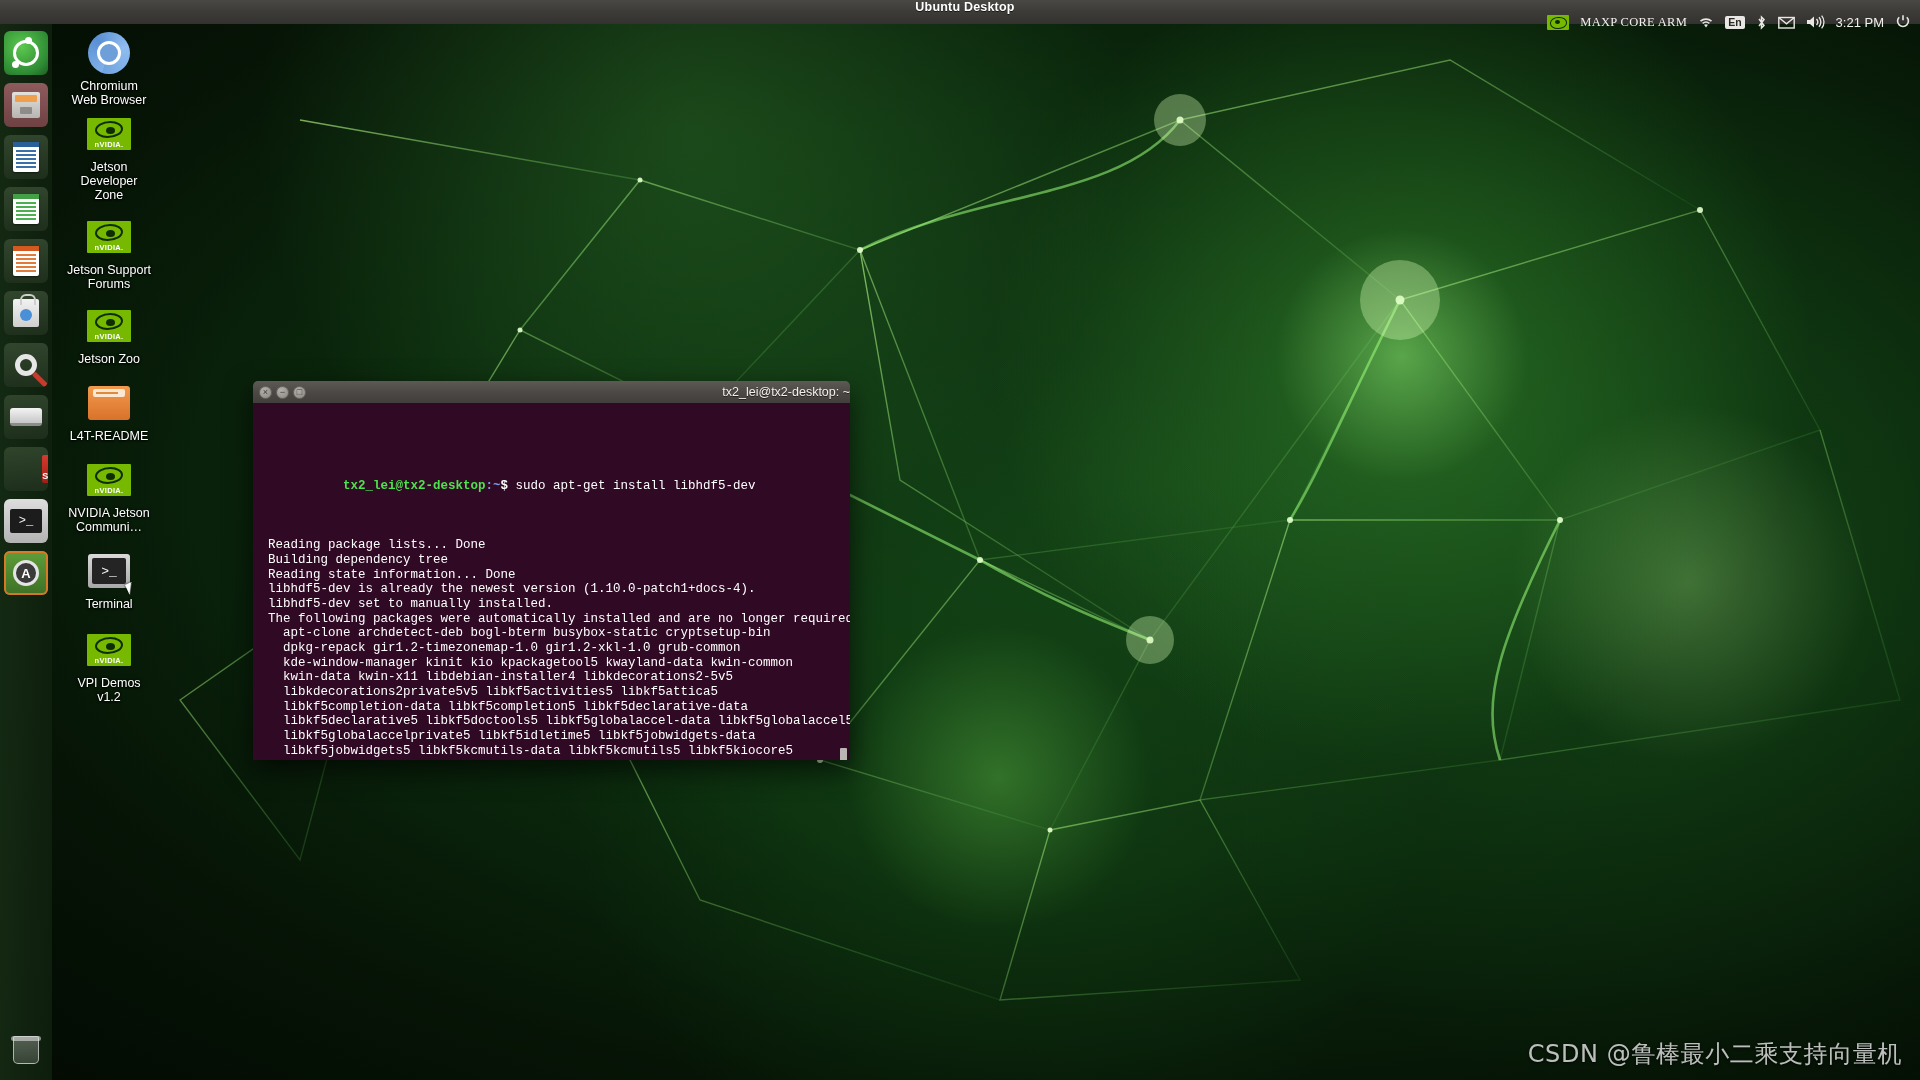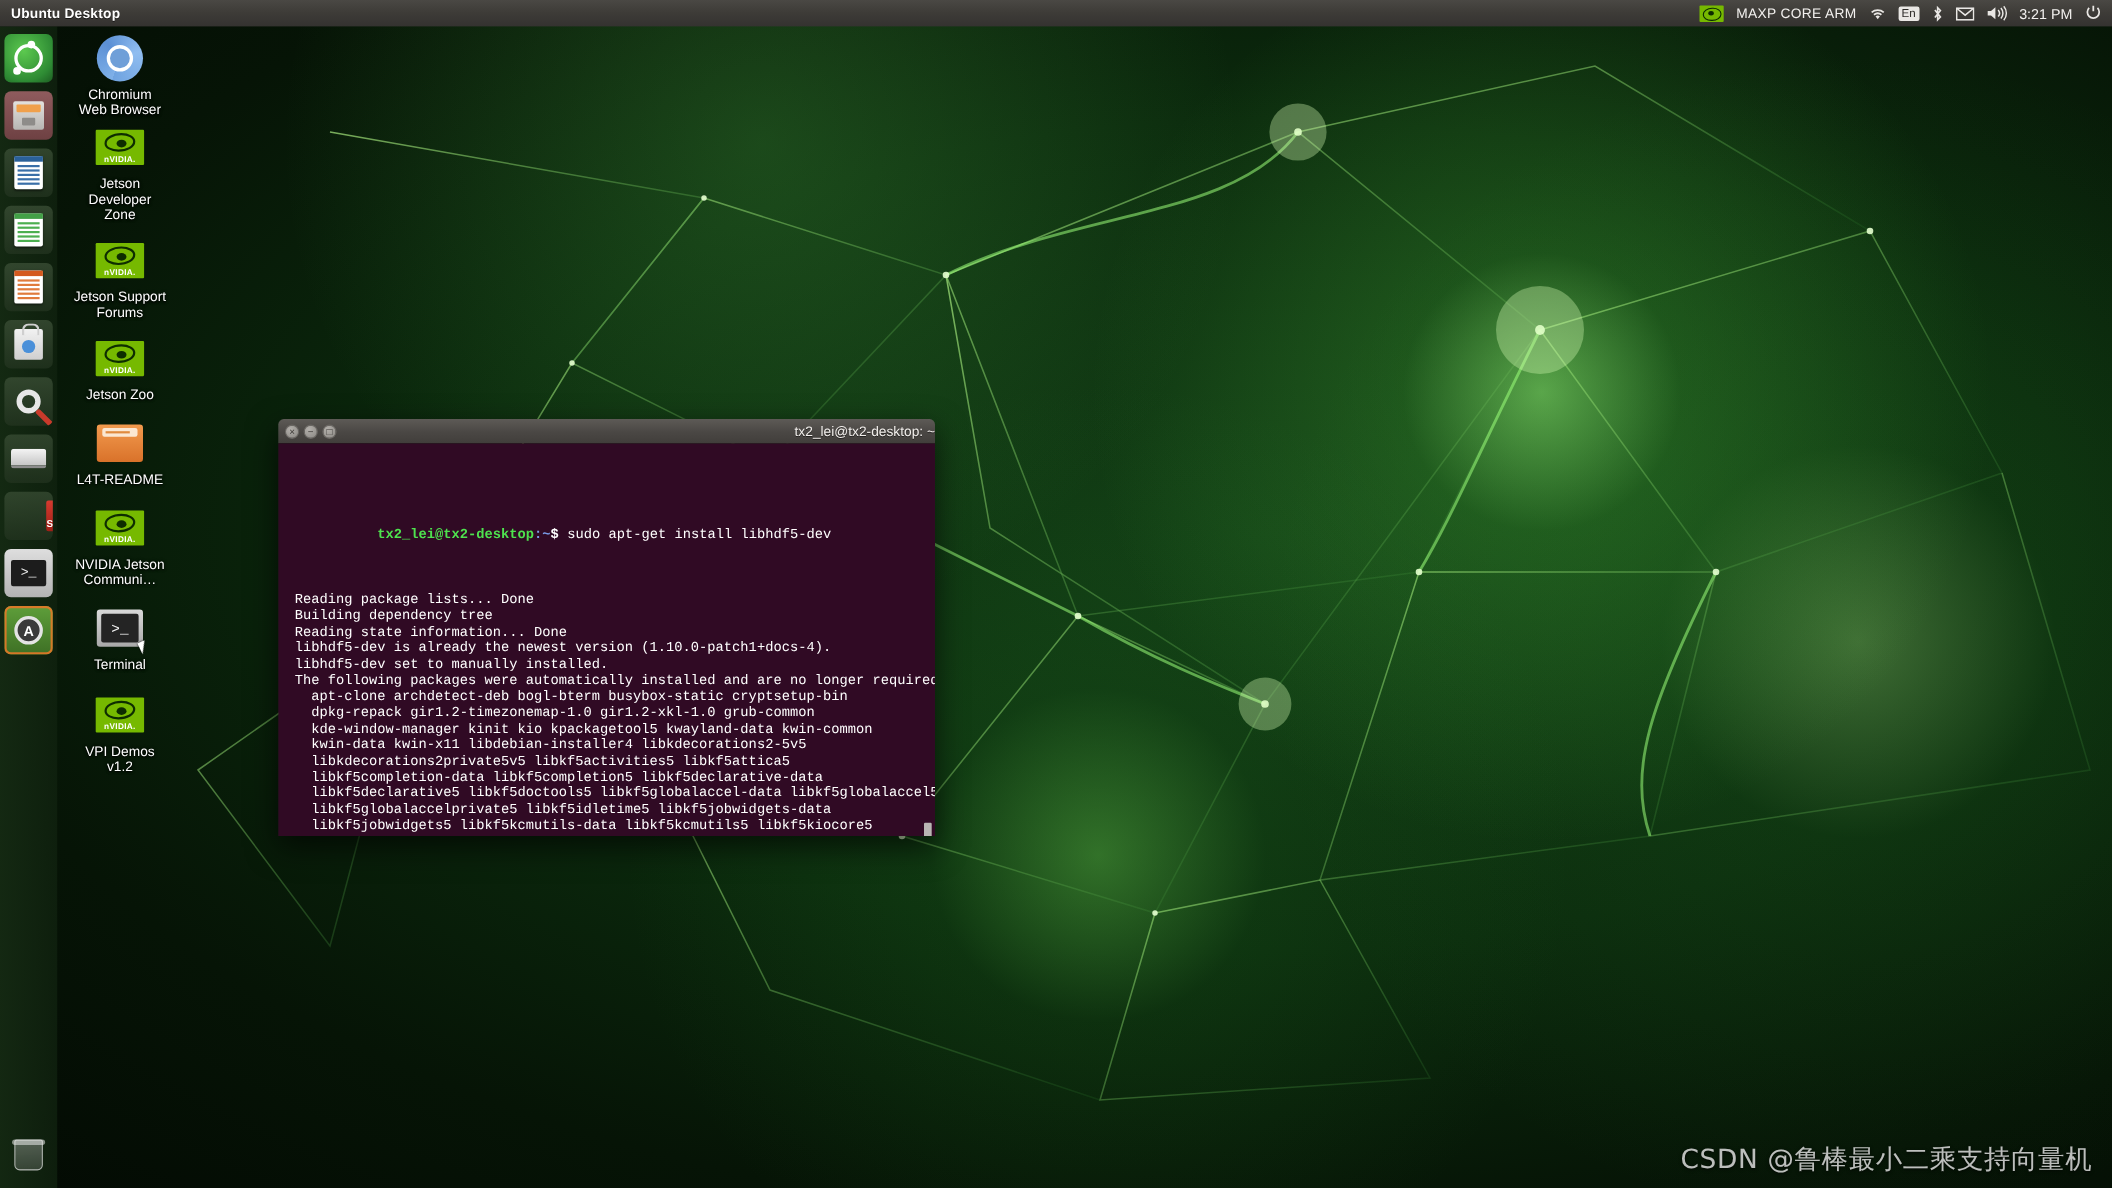--- a/index.html
+++ b/index.html
@@ -37,20 +37,21 @@
     position: absolute;
     top: 0; left: 0;
     width: 1920px;
     height: 24px;
     background: linear-gradient(to bottom, #4a4844 0%, #3d3b37 50%, #343230 100%);
     display: flex;
     align-items: center;
     z-index: 60;
     color: #ffffff;
     font-size: 12.5px;
+    flex-direction: column;
   }
   #panel-title {
     font-weight: bold;
     margin-left: 10px;
     letter-spacing: 0.2px;
     text-shadow: 0 1px 0 rgba(0,0,0,0.6);
   }
   #tray {
     margin-left: auto;
     display: flex;
@@ -75,26 +76,26 @@
     border-radius: 50% 45% 50% 45%;
   }
   .nv-logo::after {
     content: "";
     position: absolute;
     left: 8px; top: 5.5px;
     width: 5px; height: 4px;
     background: #0c2b00;
     border-radius: 50%;
   }
-  #tray-label { letter-spacing: 0.3px; }
+  #tray-label { letter-spacing: 0.3px; font-family: Liberation Serif, serif; }
   .kbd-badge {
     background: #e9e7e4;
     color: #2b2926;
     font-size: 10.5px;
-    font-weight: normal;
+    font-weight: bold;
     border-radius: 2px;
     padding: 1px 3px;
     line-height: 11px;
   }
   #tray-clock { font-size: 13px; }
 
   
   #launcher {
     position: absolute;
     top: 24px; left: 0;

